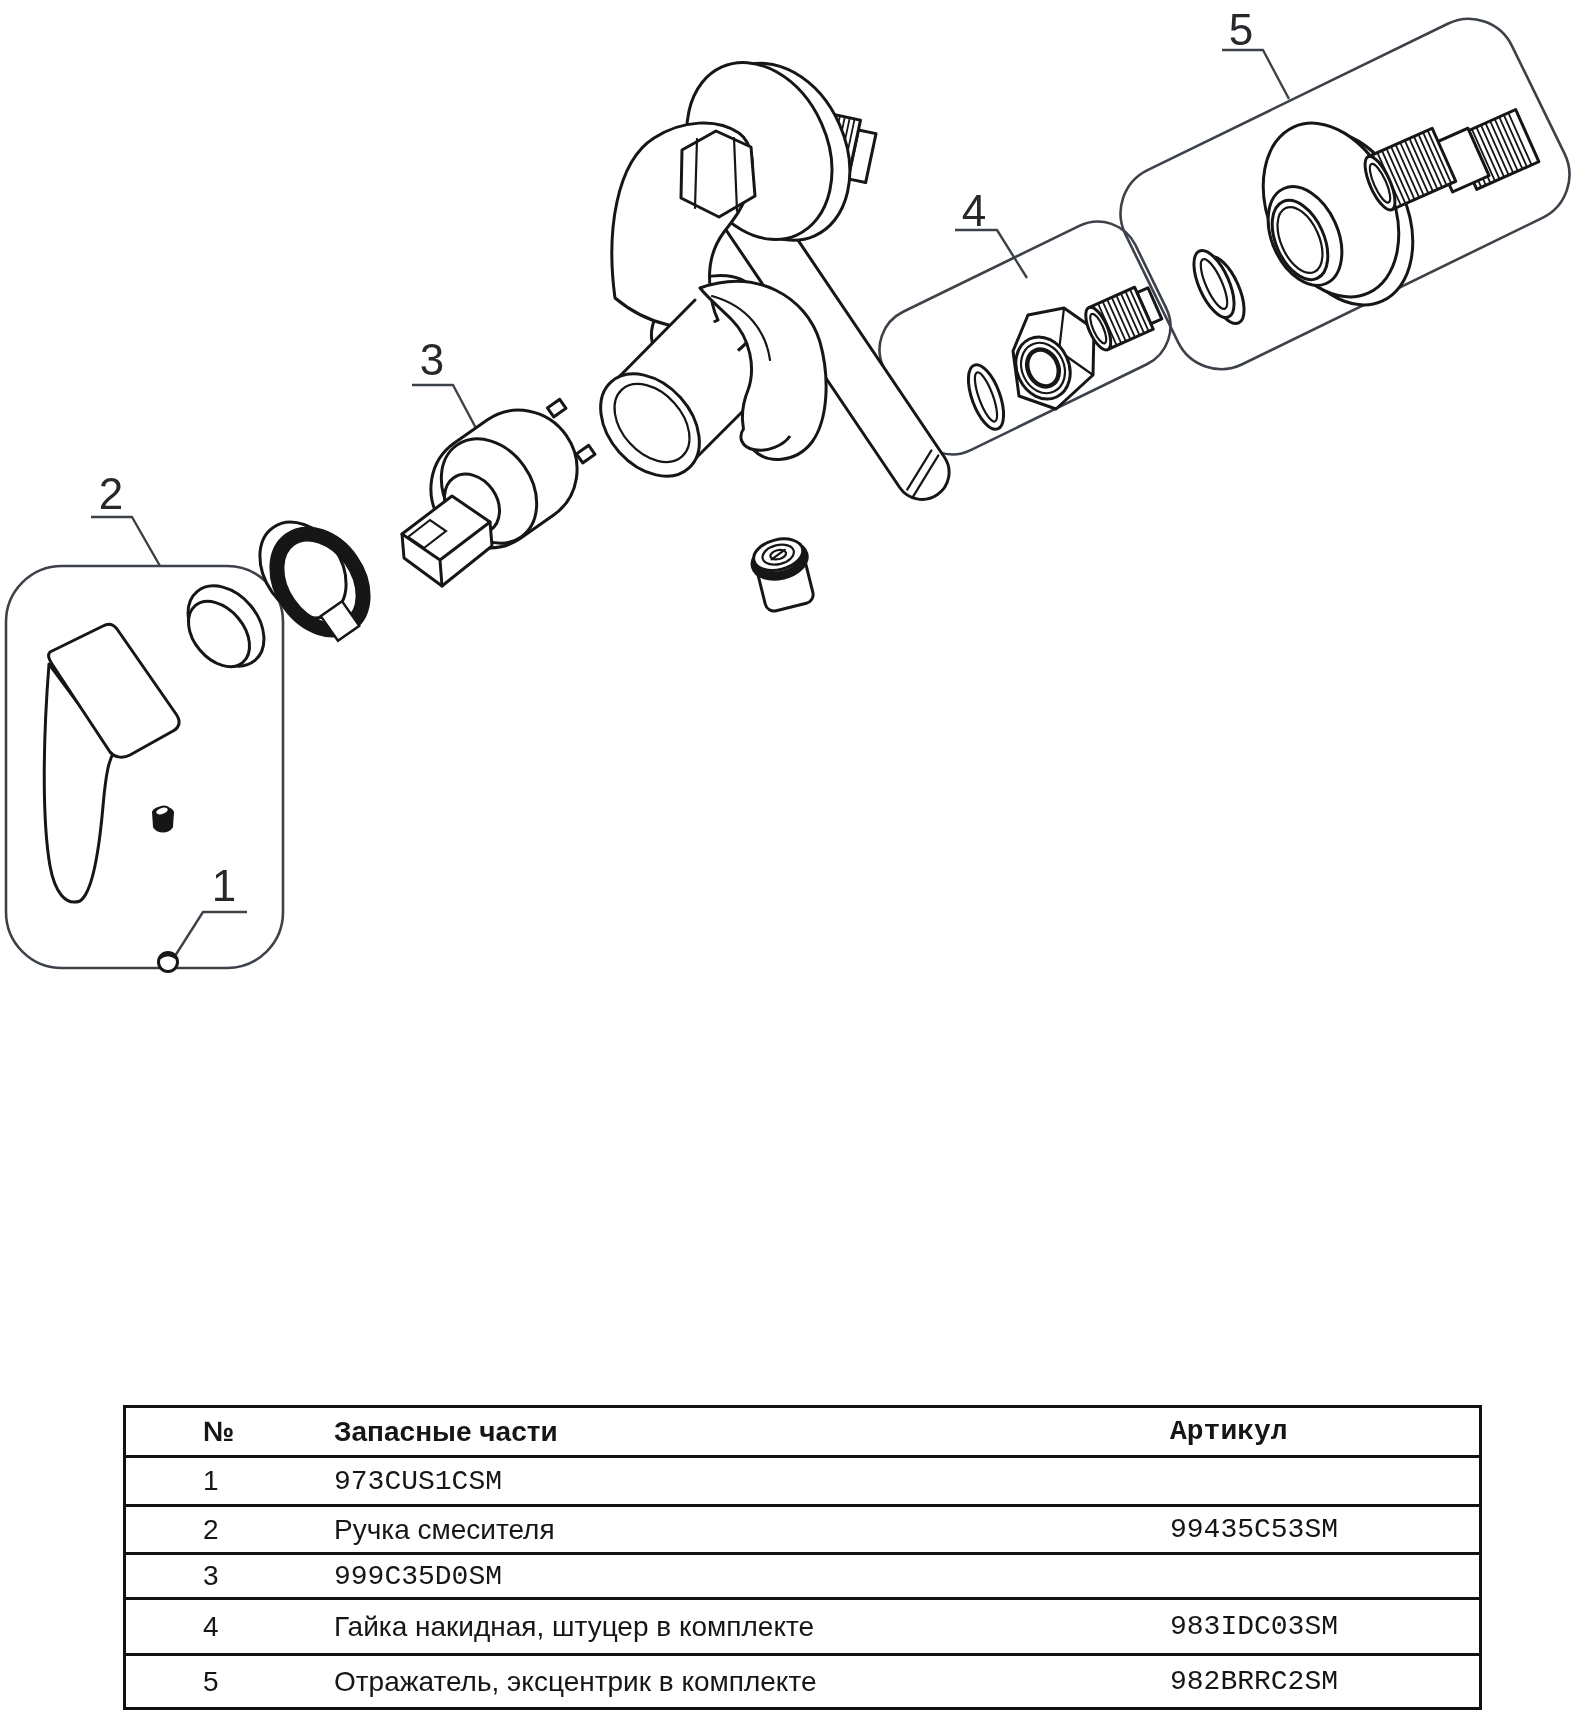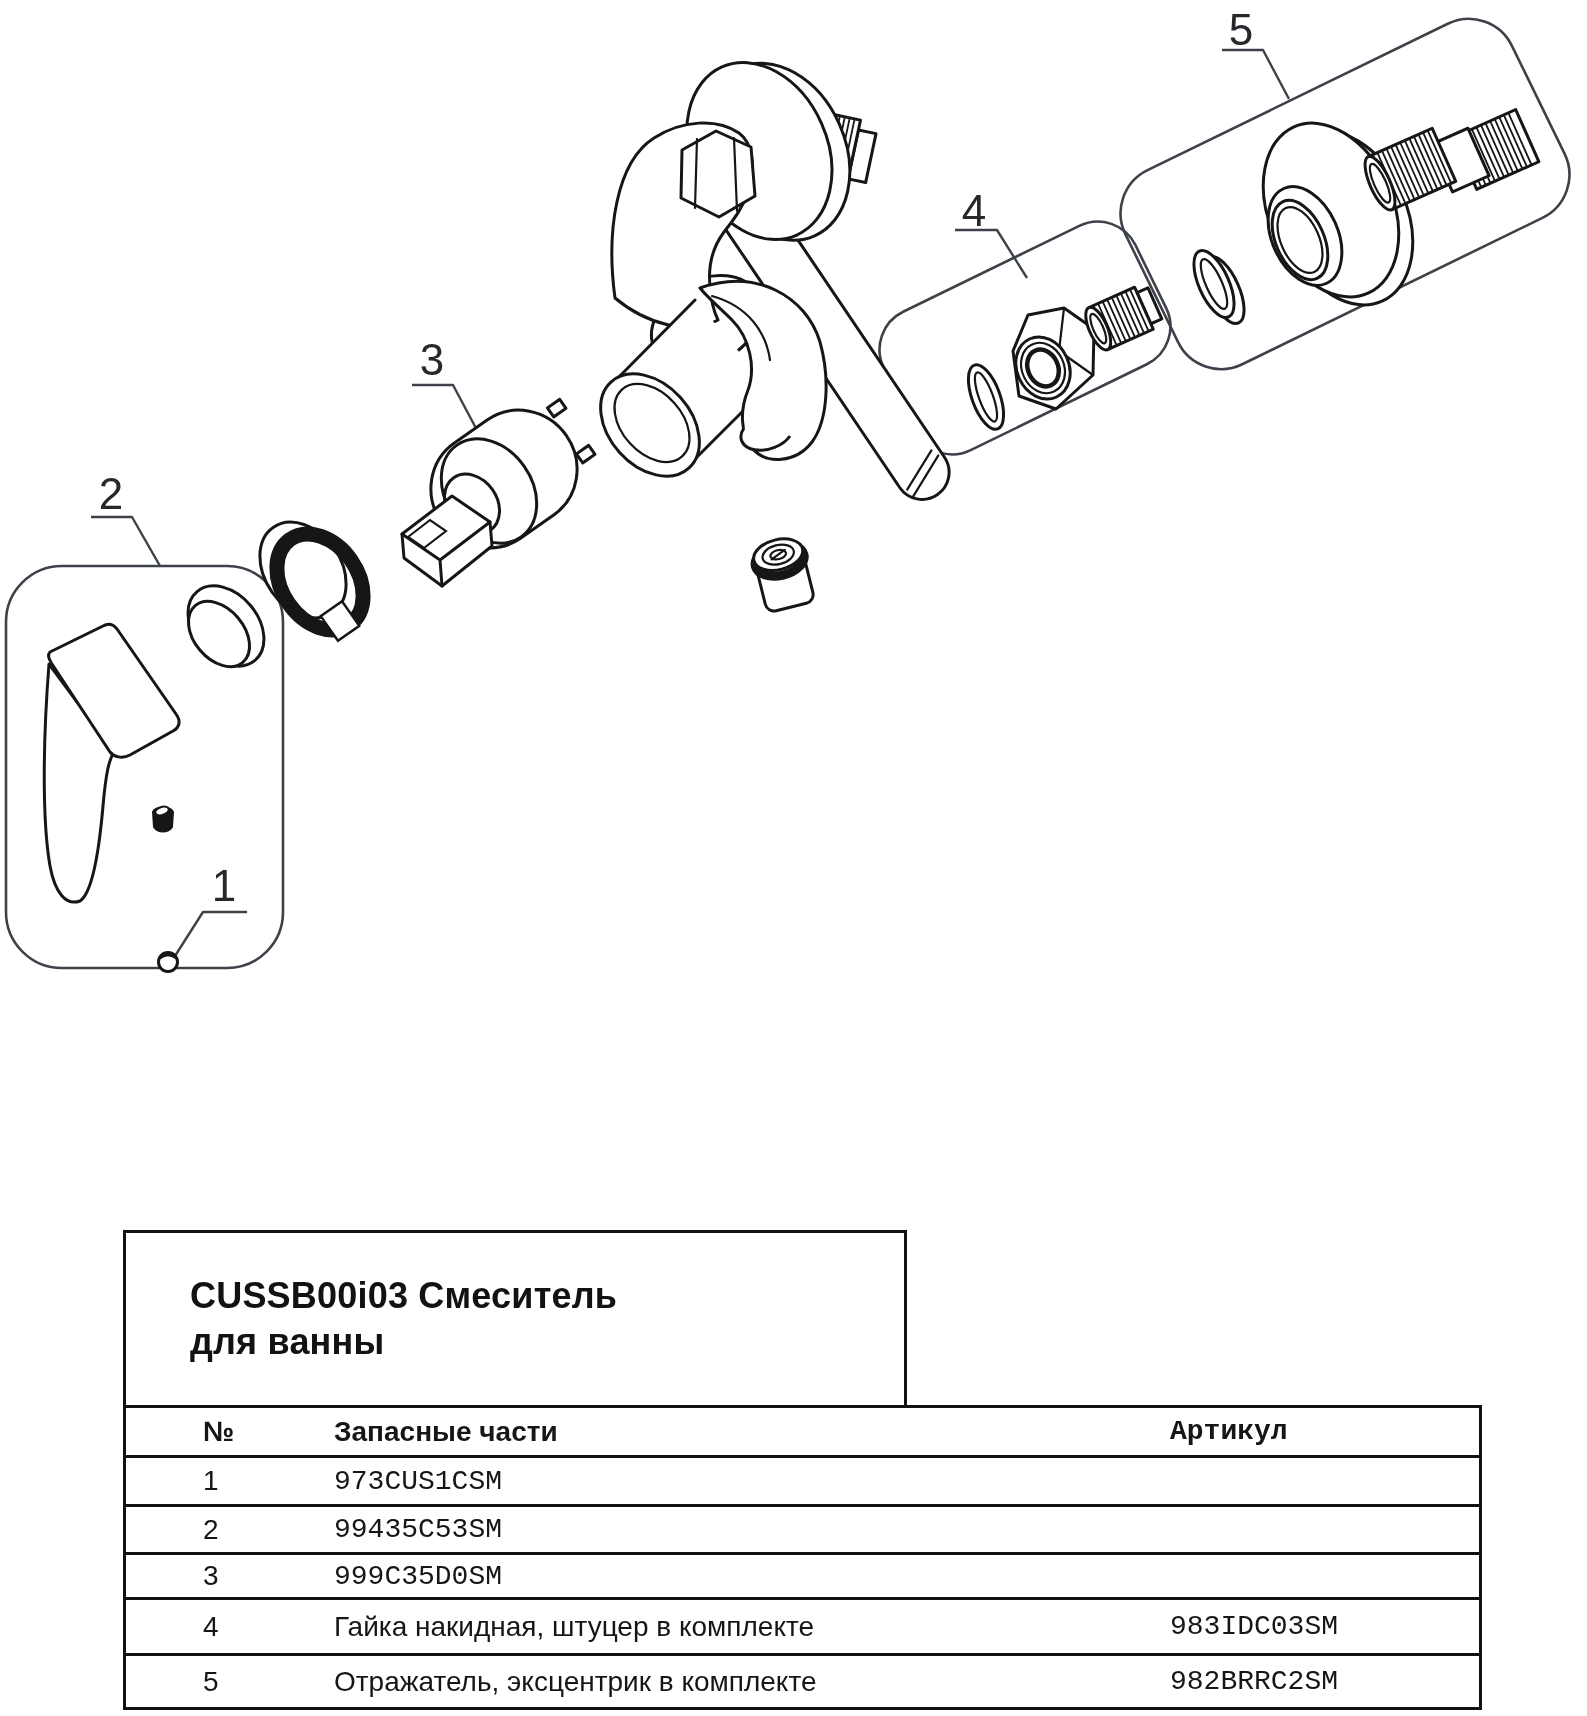--- a/index.html
+++ b/index.html
@@ -214,37 +214,34 @@
       </g>
       <g transform="rotate(-24 1412 169)">
         <rect x="1377" y="140" width="70" height="58" class="inkw"></rect>
         <path class="thread" d="M1382,140 v58 m5,-58 v58 m5,-58 v58 m5,-58 v58 m5,-58 v58 m5,-58 v58 m5,-58 v58 m5,-58 v58 m5,-58 v58 m5,-58 v58 m5,-58 v58 m5,-58 v58 m5,-58 v58"></path>
         <ellipse cx="1377" cy="169" rx="10" ry="29" class="inkw"></ellipse>
         <ellipse cx="1377" cy="169" rx="6" ry="21" class="thin"></ellipse>
       </g>
     </g>
   </svg>
 
-  <div class="titlebox">
-    <div class="t1">CUSSB00i03 Смеситель</div>
-    <div class="t2">для ванны</div>
-  </div>
 
   <div class="parts-table">
     <div class="trow head">
       <div class="c-num">№</div>
       <div class="c-name">Запасные части</div>
       <div class="c-art">Артикул</div>
     </div>
     <div class="trow r1">
       <div class="c-num">1</div>
       <div class="c-art">973CUS1CSM</div>
     </div>
     <div class="trow r2">
       <div class="c-num">2</div>
+      <div class="c-name">Ручка смесителя</div>
       <div class="c-art">99435C53SM</div>
     </div>
     <div class="trow r3">
       <div class="c-num">3</div>
       <div class="c-art">999C35D0SM</div>
     </div>
     <div class="trow r4">
       <div class="c-num">4</div>
       <div class="c-name">Гайка накидная, штуцер в комплекте</div>
       <div class="c-art">983IDC03SM</div>

